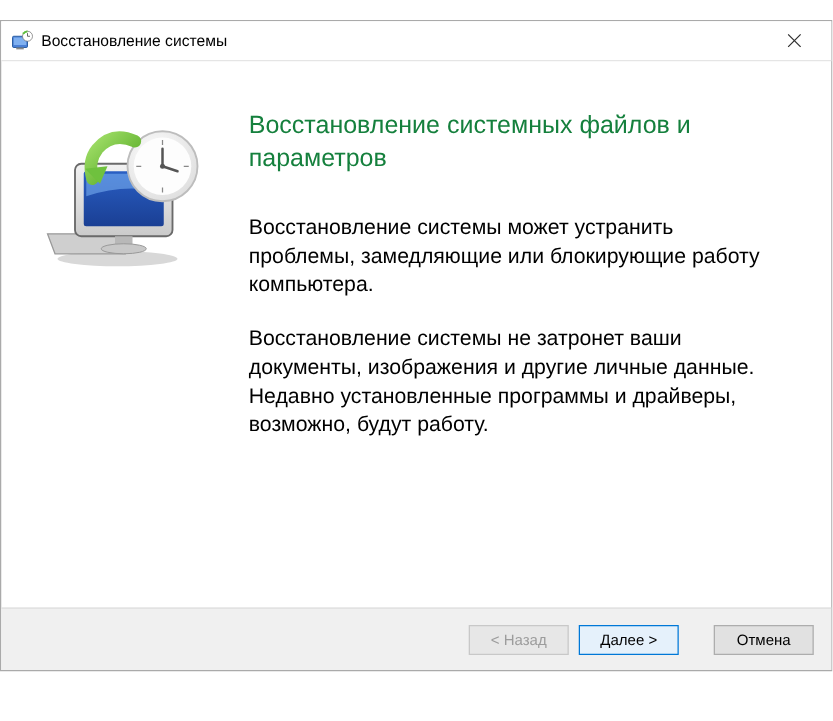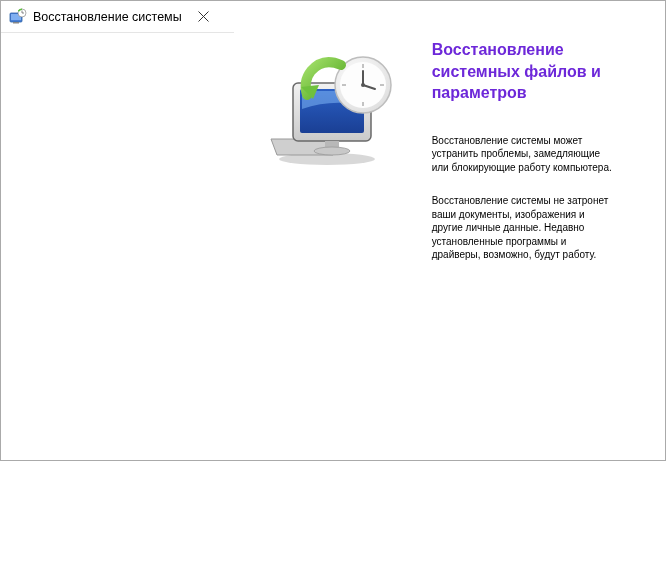--- a/index.html
+++ b/index.html
@@ -7,25 +7,26 @@
     margin: 0;
     padding: 0;
     font-family: 'Segoe UI', Tahoma, sans-serif;
     background: #fff;
     width: 666px;
     height: 577px;
     overflow: hidden;
   }
   .window {
     width: 666px;
-    height: 461px;
+    height: 521px;
     border: 1px solid #aaa;
     background: #fff;
     display: flex;
-    flex-direction: row;
+    flex-direction: column;
+    margin-top: 16px;
   }
   .titlebar {
     height: 32px;
     display: flex;
     align-items: center;
     padding: 0 8px;
     border-bottom: 1px solid #e5e5e5;
     background: #fff;
   }
   .titlebar-icon {
@@ -63,28 +64,28 @@
   .restore-image {
     width: 140px;
     height: 120px;
     position: relative;
   }
   .right-panel {
     flex: 1;
     padding: 38px 50px 0 0;
   }
   .heading {
-    font-size: 16px;
-    color: #6d28d9;
-    font-weight: 700;
+    font-size: 20px;
+    color: #15803d;
+    font-weight: 400;
     margin: 0 0 30px 0;
     line-height: 1.35;
   }
   .para {
-    font-size: 10px;
+    font-size: 17px;
     color: #000;
     margin: 0 0 20px 0;
     line-height: 1.35;
   }
   .footer {
     height: 50px;
     border-top: 1px solid #ddd;
     background: #f0f0f0;
     display: flex;
     align-items: center;
@@ -194,14 +195,20 @@
       </div>
     </div>
 
     <div class="right-panel">
       <h1 class="heading">Восстановление системных файлов и параметров</h1>
       <p class="para">Восстановление системы может устранить проблемы, замедляющие или блокирующие работу компьютера.</p>
       <p class="para">Восстановление системы не затронет ваши документы, изображения и другие личные данные. Недавно установленные программы и драйверы, возможно, будут работу.</p>
     </div>
   </div>
 
+  <div class="footer">
+    <button class="btn" disabled="">&lt; Назад</button>
+    <button class="btn default">Далее &gt;</button>
+    <span class="gap"></span>
+    <button class="btn">Отмена</button>
+  </div>
 
 </div>
 
 </body></html>

